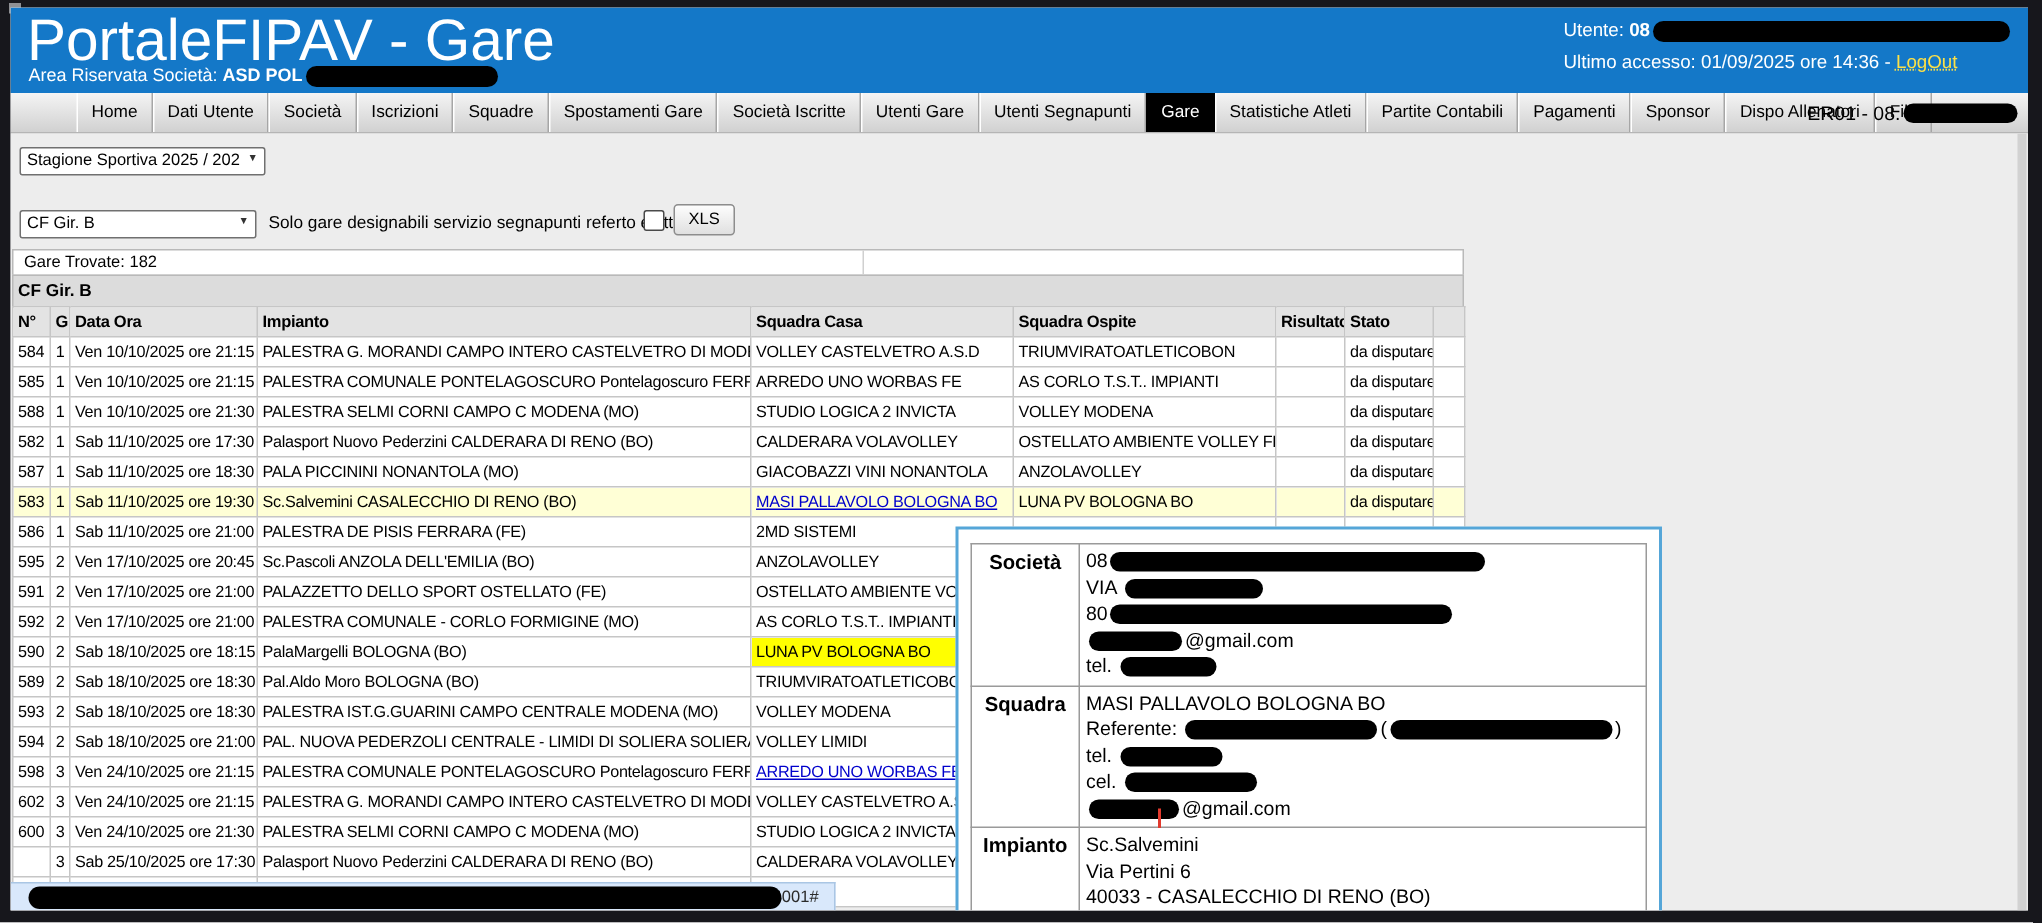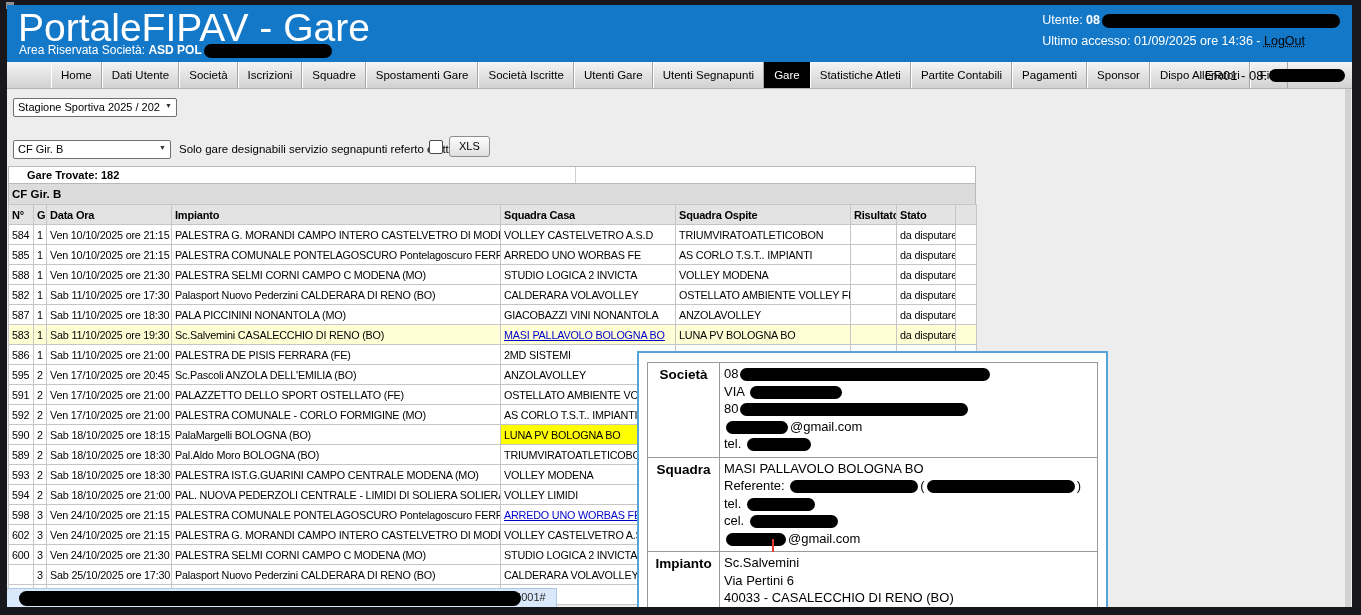--- a/index.html
+++ b/index.html
@@ -7,21 +7,21 @@
   .page { position:relative; width:1361px; height:615px; background:#17171c; overflow:hidden; }
   .chrome-dot { position:absolute; left:6px; top:2px; width:8px; height:7px; background:#8f9094; }
   .app { position:absolute; left:7px; top:5px; right:9px; bottom:8px; background:#ededed; overflow:hidden; }
 
   
   .header { position:relative; height:57px; background:#1478c8; color:#fff; }
   .title { position:absolute; left:11px; top:1px; font-size:39px; letter-spacing:0; }
   .subtitle { position:absolute; left:12px; top:38px; font-size:12px; }
   .hdr-right { position:absolute; right:10px; top:7px; text-align:left; font-size:12.5px; line-height:16px; }
   .hdr-right .row2 { margin-top:5px; }
-  a.logout { color:#000000; text-decoration:underline dotted; cursor:pointer; }
+  a.logout { color:#fde047; text-decoration:underline dotted; cursor:pointer; }
 
   
   .redact { display:inline-block; background:#000; height:12px; border-radius:7px; vertical-align:middle; margin:0 2px; }
   .header .redact { height:14px; }
   .nav .redact { height:13px; }
   .popup .redact { height:13px; }
   .status-tooltip .redact { height:15px; border-radius:8px; position:relative; z-index:2; }
 
   
   .nav { position:relative; height:27px; background:linear-gradient(#f4f4f4,#d1d1d1); border-bottom:1px solid #b5b5b5; display:flex; font-size:11.5px; color:#000;padding-left:44px; }
@@ -36,21 +36,21 @@
   .sel-wrap::after { content:"▼"; position:absolute; right:5px; top:5px; font-size:7px; color:#333; pointer-events:none; }
   .season { left:6px; top:8px; width:164px; }
   .group { left:6px; top:50px; width:158px; }
   .chk-label { position:absolute; left:172px; top:54px; font-size:11.5px; color:#000; }
   .chk { position:absolute; left:422px; top:51px; width:14px; height:14px; border:1px solid #4a4a4a; border-radius:2px; background:#fff; cursor:pointer; }
   .xls-btn { position:absolute; left:442px; top:47px; padding:3px 9px 4px; font-size:11px; font-family:"Liberation Sans", sans-serif; border:1px solid #8d8d8d; border-radius:3px; background:linear-gradient(#fdfdfd,#e0e0e0); cursor:pointer; }
 
   
   .results { position:absolute; left:1px; top:77px; width:968px; }
   .found-row { height:17px; background:#fff; border:1px solid #b9b9b9; border-bottom:none; display:flex; font-size:11px; align-items:center; }
-  .found-c1 { width:567px; height:100%; display:flex; align-items:center; padding-left:18px; border-right:1px solid #d0d0d0;font-weight:bold; }
+  .found-c1 { width:567px; height:100%; display:flex; align-items:center; padding-left:7px; border-right:1px solid #d0d0d0; }
   .group-row { height:21px; background:#dcdcdc; border:1px solid #b9b9b9; border-bottom:none; display:flex; align-items:center; padding-left:3px; font-size:11.5px; font-weight:bold; }
   table.grid { border-collapse:collapse; table-layout:fixed; width:968px; font-size:10.8px; letter-spacing:-0.2px; background:#fff; }
   .grid th, .grid td { border:1px solid #c6c6c6; height:20px; padding:0 3px; white-space:nowrap; overflow:hidden; }
   .grid th { background:#e3e3e3; text-align:left; font-size:11px; }
   .grid td.c-g { text-align:center; }
   tr.hl td { background:#ffffd6;margin-left:31px; }
   td.yellow { background:#ffff00; }
   a.team { color:#0000cc; text-decoration:underline; cursor:pointer; }
 
   

